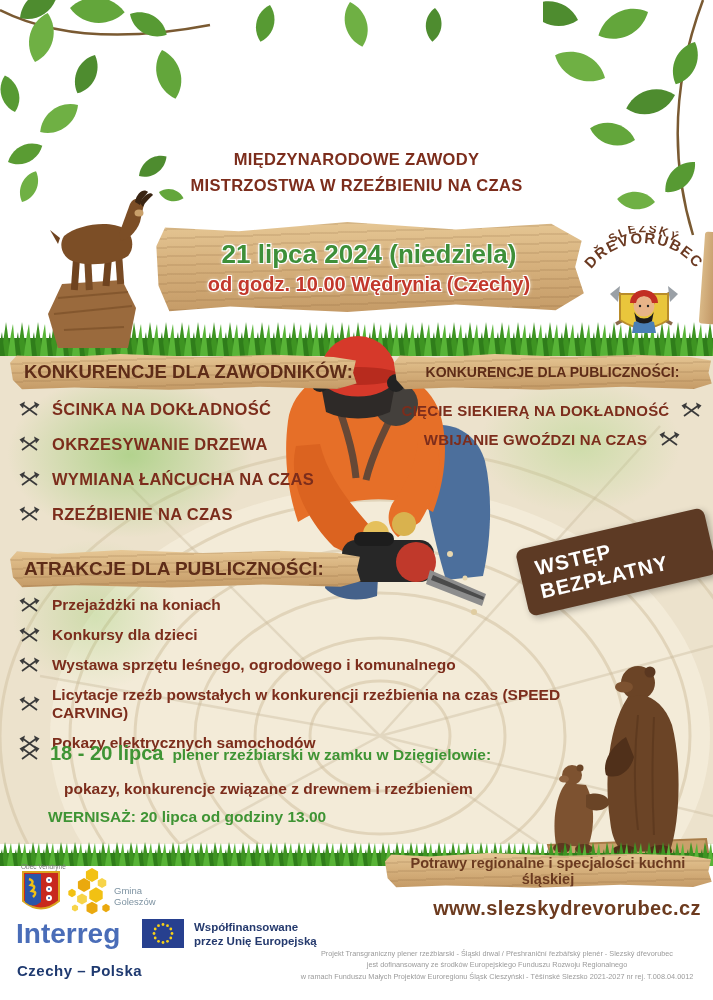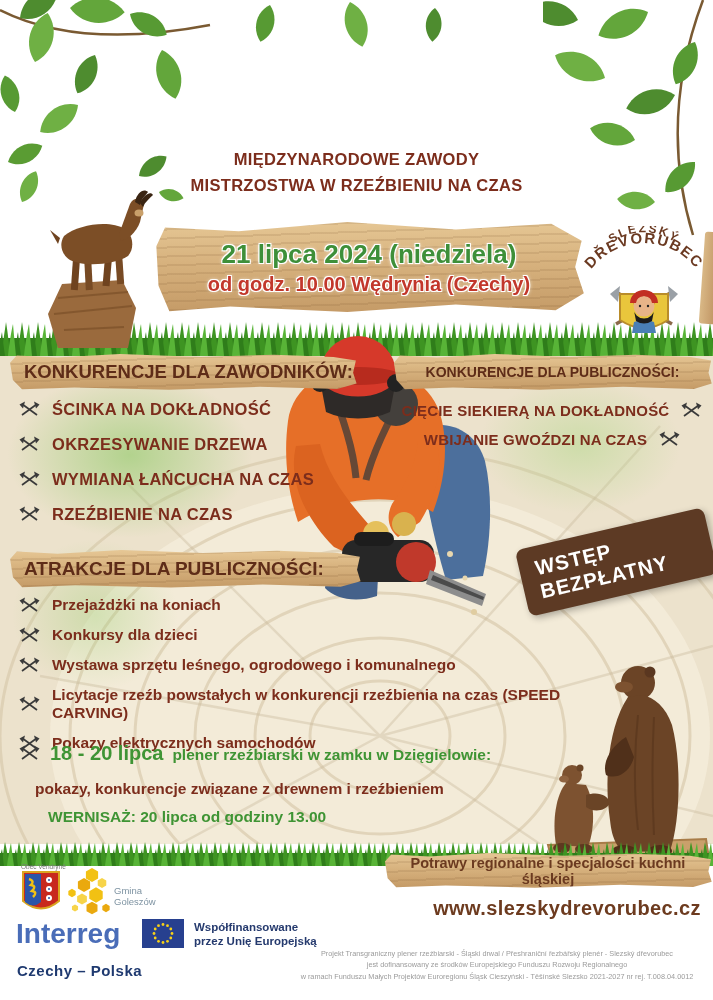--- a/index.html
+++ b/index.html
@@ -301,21 +301,21 @@
       <span>Pokazy elektrycznych samochodów</span>
     </div>
   </div>
   <div class="abs" style="left:18px;top:742px;display:flex;align-items:baseline;gap:9px">
     <svg width="23" height="17" style="align-self:center">
         <use href="#axeBullet"></use>
       </svg>
     <span class="plener-date">18 - 20 lipca</span>
     <span class="plener-rest">plener rzeźbiarski w zamku w Dzięgielowie:</span>
   </div>
-  <div class="abs plener-line2" style="left:35px;top:780px">pokazy, konkurencje związane z drewnem i rzeźbieniem</div>
+  <div class="abs plener-line2" style="left:64px;top:780px">pokazy, konkurencje związane z drewnem i rzeźbieniem</div>
   <div class="abs plener-line3" style="left:48px;top:808px">WERNISAŻ: 20 lipca od godziny 13.00</div>
 
   <svg class="abs" style="left:488px;top:645px" width="225" height="225" viewBox="0 0 225 225">
     <path d="M60,200 L218,194 L222,220 L66,224 Z" fill="#caa06b" stroke="#a87c48" stroke-width="2"></path>
 
     <circle cx="84" cy="130" r="10" fill="#7d5230"></circle>
     <circle cx="92" cy="123" r="3.5" fill="#6a4426"></circle>
     <ellipse cx="76" cy="134" rx="5" ry="3.5" fill="#8f6340"></ellipse>
     <path d="M78,138 C68,150 64,175 68,200 L100,202 C108,180 106,155 98,140 Z" fill="#7d5230"></path>
     <path d="M98,150 C110,146 120,150 122,158 C118,166 106,168 98,162 Z" fill="#6a4426"></path>

